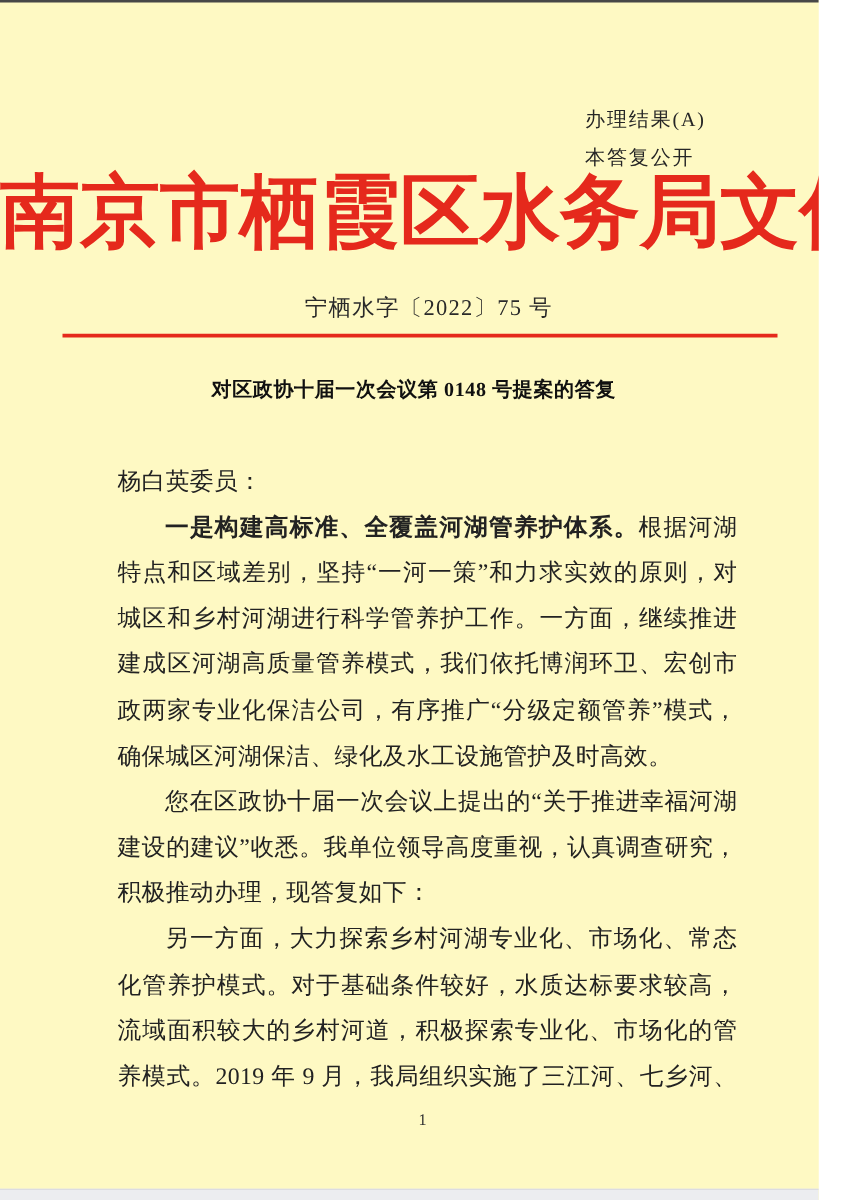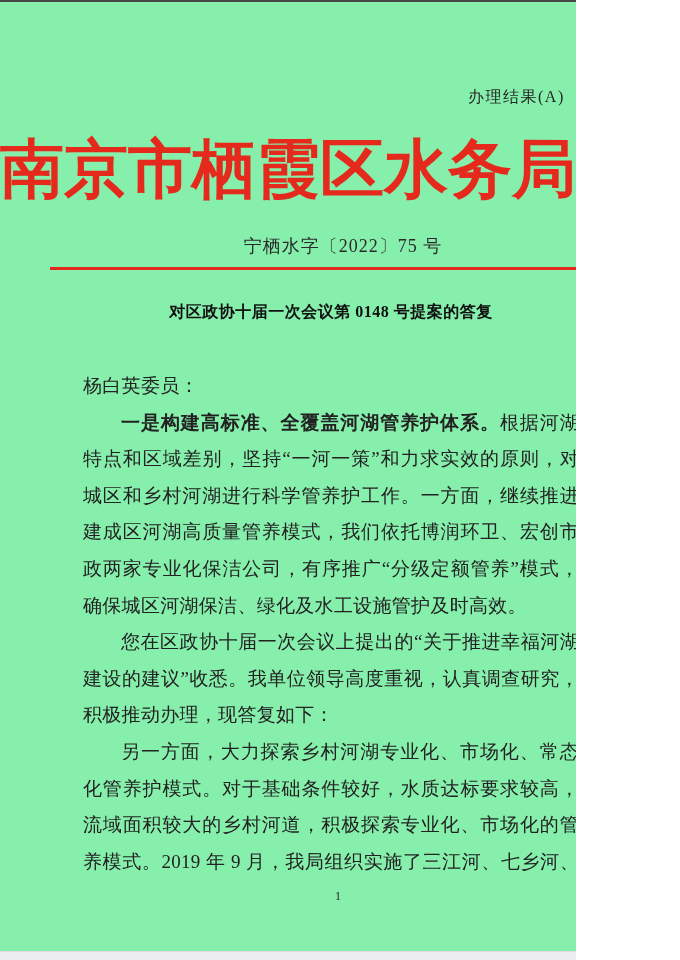--- a/index.html
+++ b/index.html
@@ -1,21 +1,21 @@
 <!DOCTYPE html>
 <html style="--official-red: #e5291c;"><head>
 <meta charset="utf-8">
 <style>
   :root { --official-red: #e5291c; }
   html, body { margin: 0; padding: 0; background: #ffffff; }
   .page {
     position: relative;
-    width: 576px;
+    width: 655px;
     height: 960px;
-    background: #86efac;
+    background: #fef9c3;
     overflow: hidden;
     font-family: "Liberation Serif", serif;
     color: #1f1f1f;
   }
   
   .scan-top-edge {
     position: absolute; top: 0; left: 0; width: 100%; height: 2px;
     background: #474747;
   }
   .scan-right-band {
@@ -49,21 +49,21 @@
   .red-rule {
     position: absolute; top: 267px; left: 50px; width: 572px; height: 3px;
     background: var(--official-red);
   }
   .subject-title {
     position: absolute; top: 302px; left: 0; width: 662px;
     text-align: center; font-size: 16px; font-weight: bold;
     letter-spacing: 0.5px; color: #101010; white-space: nowrap;
   }
   .body-text {
-    position: absolute; top: 368px; left: 83px; width: 496px; height: 512px;
+    position: absolute; top: 368px; left: 94px; width: 496px; height: 512px;
     overflow: hidden;
     font-size: 19px; line-height: 36.6px; letter-spacing: 0.3px;
     text-align: justify; text-justify: inter-character;
     color: #222222;
   }
   .salutation { margin: 0; text-indent: 0; }
   .para { margin: 0; text-indent: 2em; }
   .seg-bold { font-weight: bold; font-family: "Liberation Sans", sans-serif; }
   .page-number {
     position: absolute; top: 888px; left: 0; width: 676px;
@@ -75,20 +75,21 @@
 
 <div class="page">
 
   <div class="scan-right-band"></div>
   <div class="scan-right-line"></div>
   <div class="scan-top-edge"></div>
   <div class="scan-bottom-band"></div>
 
   <div class="corner-note">
     <div>办理结果(A)</div>
+    <div>本答复公开</div>
   </div>
 
   <div class="agency-title">南京市栖霞区水务局文件</div>
 
   <div class="doc-number">宁栖水字〔2022〕75 号</div>
 
   <div class="red-rule"></div>
 
   <div class="subject-title">对区政协十届一次会议第 0148 号提案的答复</div>
 

